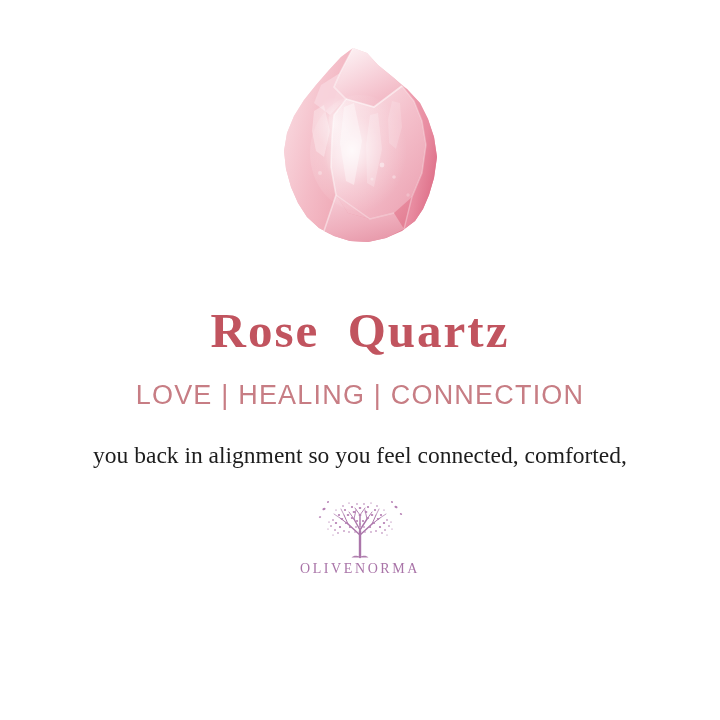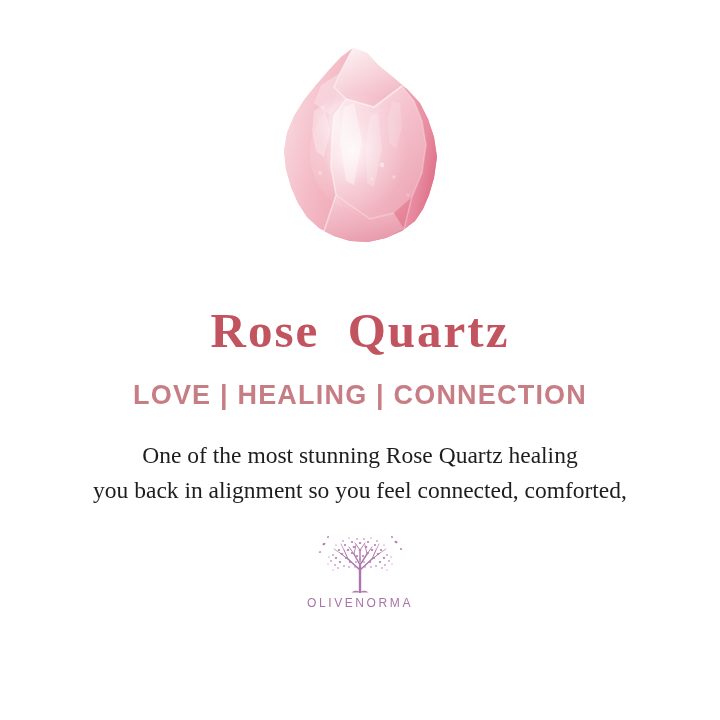--- a/index.html
+++ b/index.html
@@ -43,21 +43,21 @@
     letter-spacing:2px;
     color:#c1545f;
     line-height:1;
     margin-top:44px;
     text-align:center;
     white-space:pre;
   }
   .subtitle {
     font-family:"Liberation Sans", sans-serif;
     font-size:27px;
-    font-weight:700;
+    font-weight:400;
     letter-spacing:1.2px;
     color:#c77d84;
     line-height:1;
     margin-top:27px;
     text-align:center;
   }
 
   
   .body-copy {
     width:672px;
@@ -74,22 +74,22 @@
   .logo {
     margin-top:24px;
     width:118px;
     display:flex;
     flex-direction:column;
     align-items:center;
   }
   .logo-tree { width:92px; height:62px; display:block; }
   .logo-word {
     margin-top:3px;
-    font-family:Liberation Sans, sans-serif;
-    font-size:12px;
+    font-family:Liberation Serif, serif;
+    font-size:14px;
     letter-spacing:2.6px;
     color:#a974a8;
     line-height:1;
   }
 </style>
 </head>
 <body>
 
 <div id="page">
 
@@ -183,21 +183,20 @@
         <circle cx="134" cy="150" r="1.7" fill="#ffffff" opacity="0.22"></circle>
       </svg>
     </div>
   </div>
 
   <div class="title">Rose  Quartz</div>
 
   <div class="subtitle">LOVE | HEALING | CONNECTION</div>
 
   <div class="body-copy">
-    <span class="ln">One of the most stunning Rose Quartz healing</span>
     <span class="ln">you back in alignment so you feel connected, comforted,</span>
   </div>
 
   <div class="logo">
     <svg class="logo-tree" viewBox="0 0 92 62" xmlns="http://www.w3.org/2000/svg">
       <g stroke="#ab76aa" fill="none" stroke-linecap="round">
 
         <path d="M46 60 L46 34" stroke-width="2.4"></path>
         <path d="M46 60 C42 58 39.5 59 37.5 60.4 L54.5 60.4 C52.5 59 50 58 46 60 Z" fill="#b07fae" stroke="none"></path>
 

